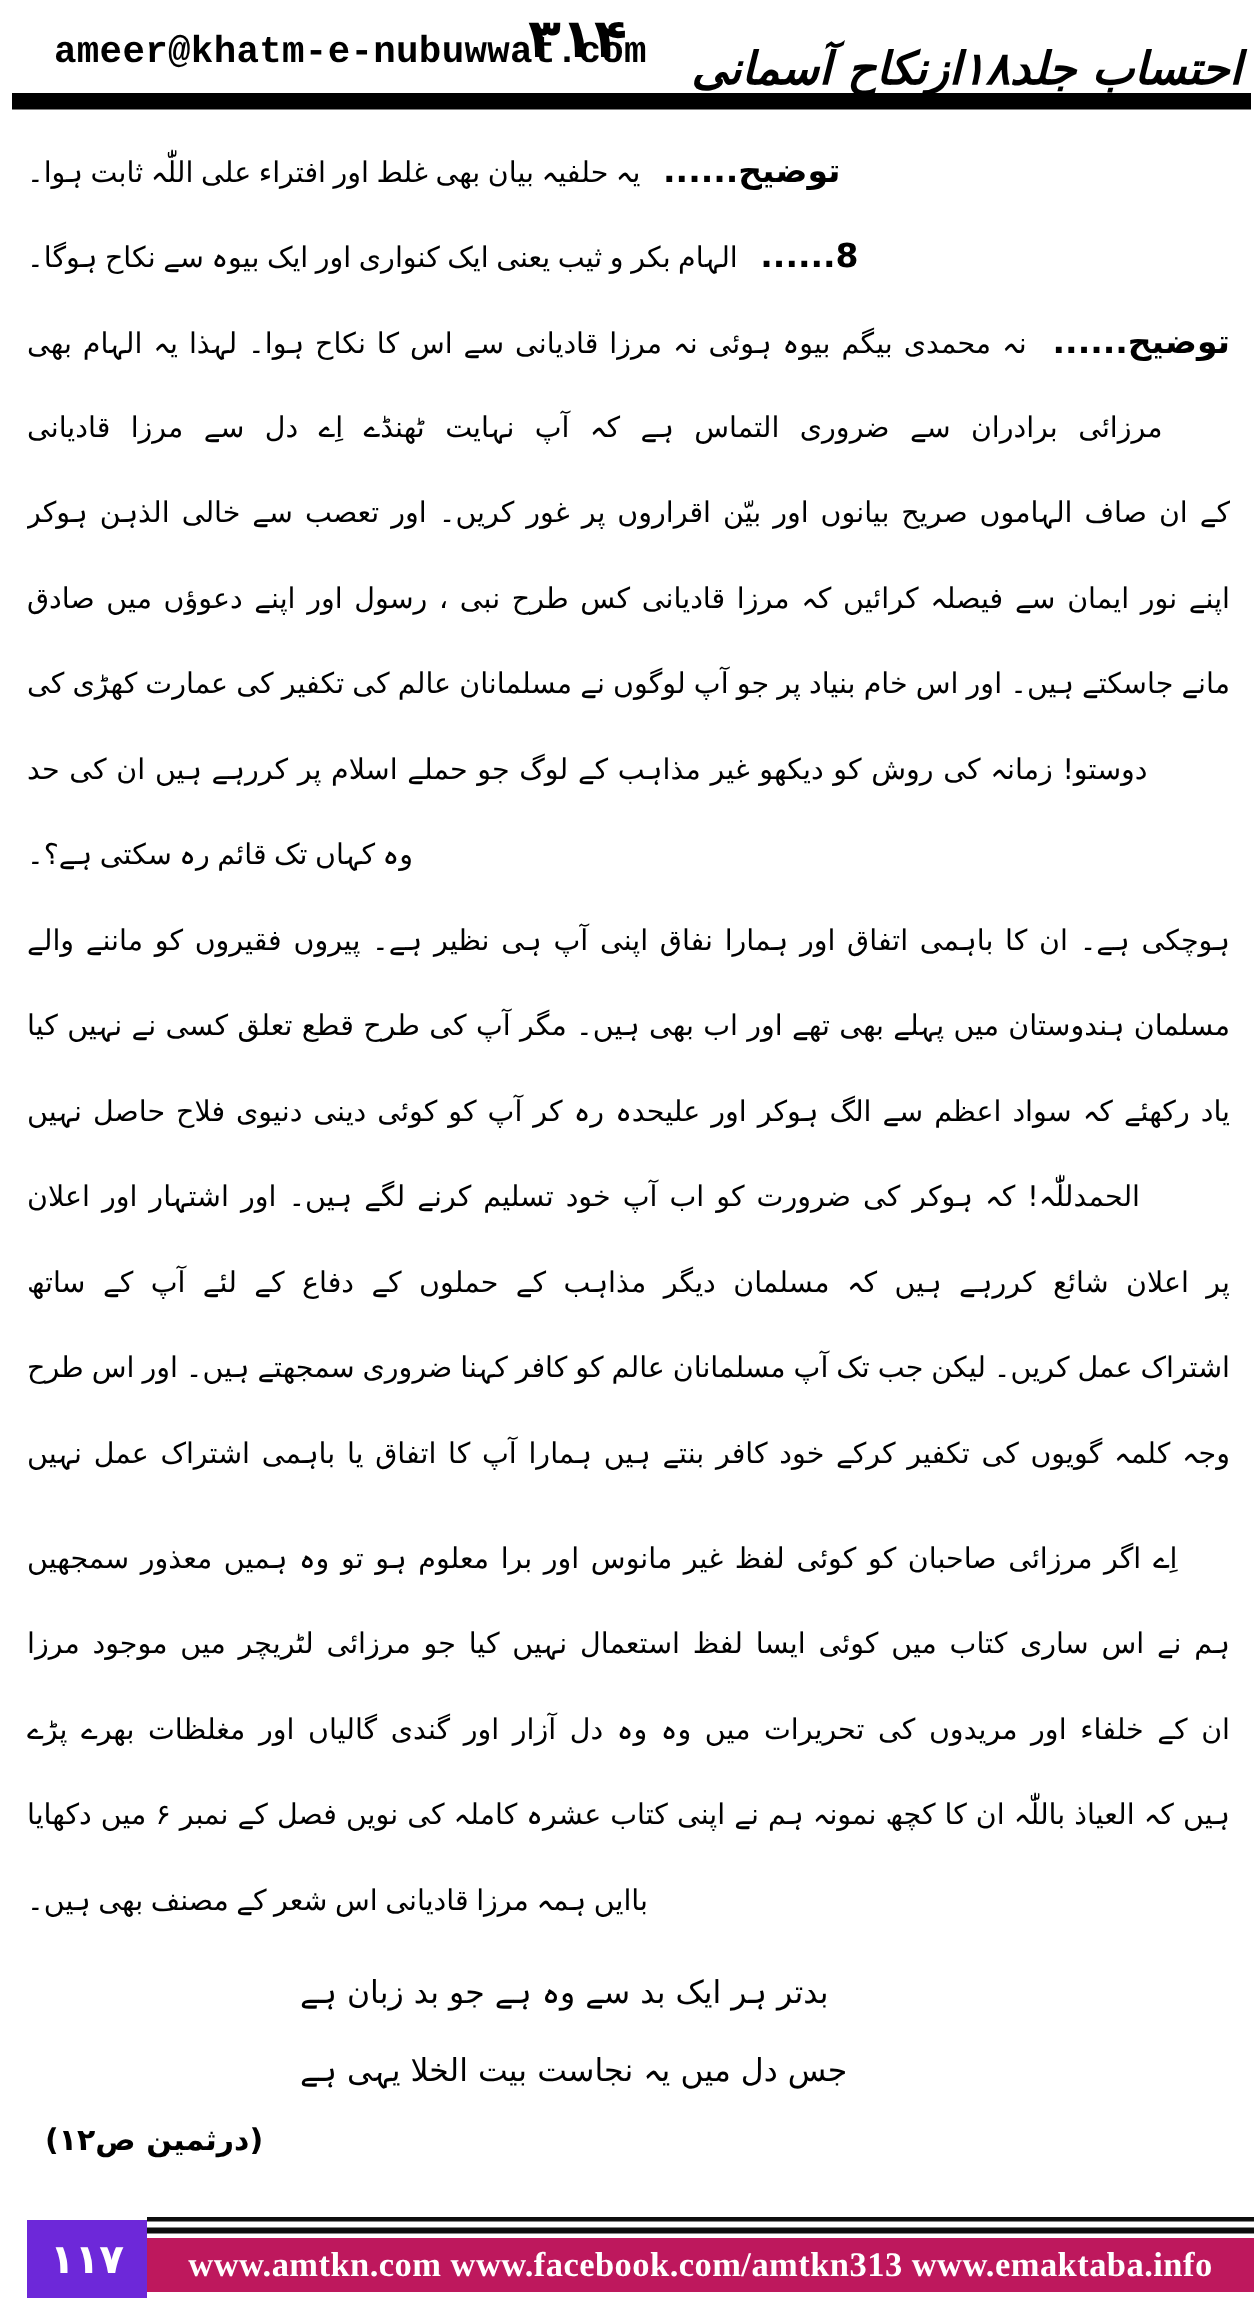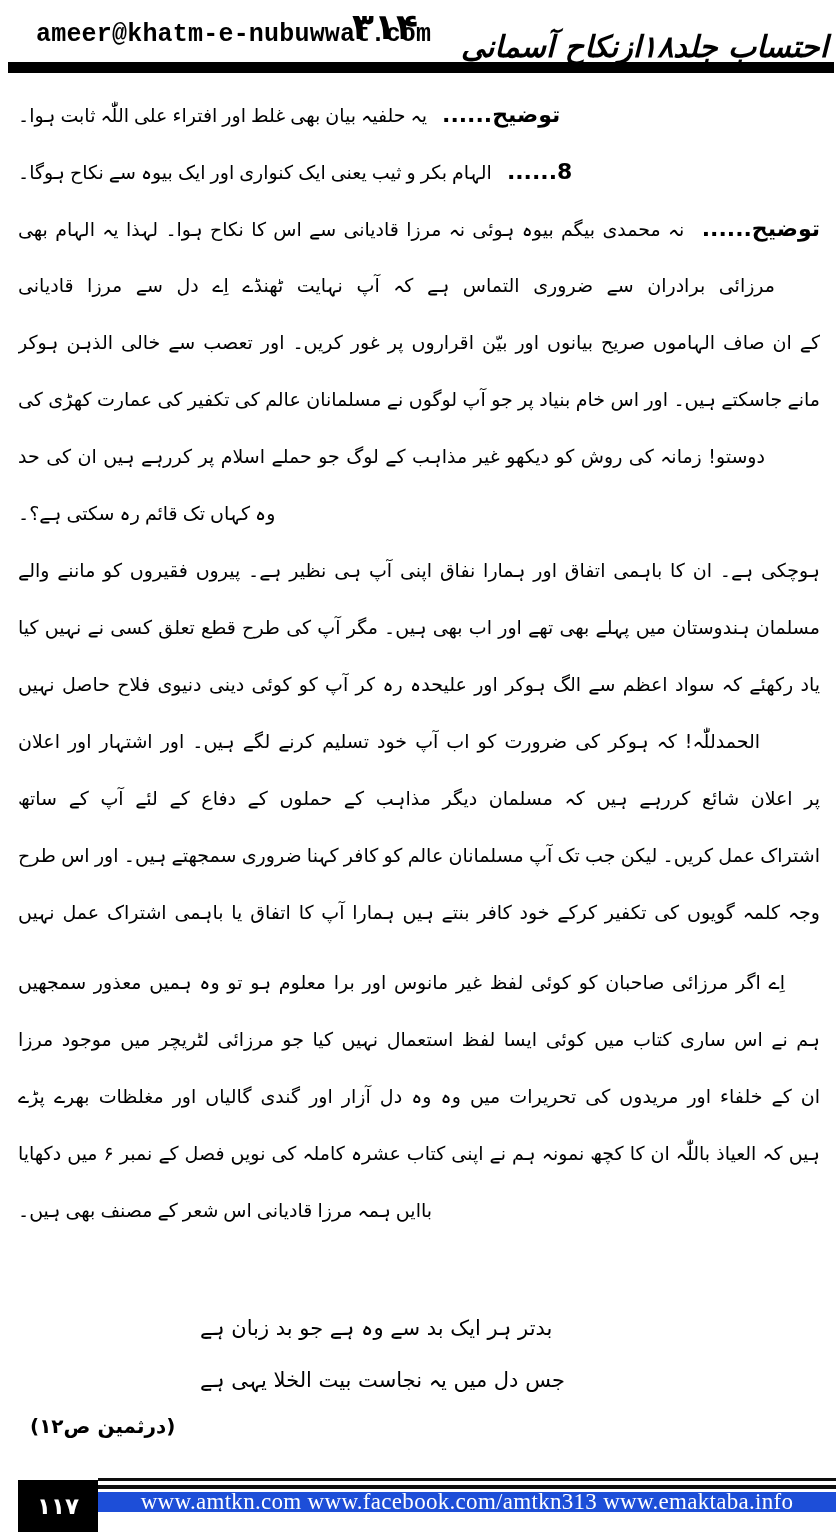--- a/index.html
+++ b/index.html
@@ -46,31 +46,31 @@
   .poetry .pline{line-height:52px;height:52px;}
   
   .citation{
     position:absolute;left:30px;top:1414px;
     direction:rtl;font-size:20px;font-weight:bold;
   }
   
   .footer{position:absolute;left:0;bottom:4px;width:840px;height:58px;}
   .footer-num-box{
     position:absolute;left:18px;top:2px;width:80px;height:52px;
-    background:#000000;color:#fff;
+    background:#6d28d9;color:#fff;
     display:flex;align-items:center;justify-content:center;
-    font-size:23px;font-weight:bold;direction:rtl;
+    font-size:27px;font-weight:bold;direction:rtl;
   }
   .footer-bar-wrap{position:absolute;left:98px;right:4px;top:0;}
   .stripe{background:#0d0d0d;}
   .s1{height:3px;margin-bottom:4px;}
   .s2{height:4px;margin-bottom:3px;}
   .footer-bar{
-    height:20px;background:#1d4ed8;color:#fff;
-    font-family:"Liberation Serif", serif;font-weight:normal;font-size:23px;
+    height:36px;background:#be185d;color:#fff;
+    font-family:"Liberation Serif", serif;font-weight:bold;font-size:23px;
     display:flex;align-items:center;justify-content:center;
     white-space:nowrap;letter-spacing:0.3px;direction:ltr;
   }
 </style>
 </head>
 <body>
 
 <div>
 
   <div>
@@ -80,20 +80,21 @@
   </div>
 
   <div class="rule"></div>
 
   <div class="body-text">
       <div class="bline start"><span class="lbl">توضیح......</span><span> یہ حلفیہ بیان بھی غلط اور افتراء علی اللّٰہ ثابت ہوا۔</span></div>
       <div class="bline start"><span class="lbl">8......</span><span> الہام بکر و ثیب یعنی ایک کنواری اور ایک بیوہ سے نکاح ہوگا۔</span></div>
       <div class="bline full"><span class="lbl">توضیح......</span><span> نہ محمدی بیگم بیوہ ہوئی نہ مرزا قادیانی سے اس کا نکاح ہوا۔ لہذا یہ الہام بھی غلط ثابت ہوا۔</span></div>
       <div class="bline full" style="padding-right: 45px;"><span>مرزائی برادران سے ضروری التماس ہے کہ آپ نہایت ٹھنڈے اِے دل سے مرزا قادیانی</span></div>
       <div class="bline full"><span>کے ان صاف الہاموں صریح بیانوں اور بیّن اقراروں پر غور کریں۔ اور تعصب سے خالی الذہن ہوکر</span></div>
+      <div class="bline full"><span>اپنے نور ایمان سے فیصلہ کرائیں کہ مرزا قادیانی کس طرح نبی ، رسول اور اپنے دعوؤں میں صادق</span></div>
       <div class="bline full"><span>مانے جاسکتے ہیں۔ اور اس خام بنیاد پر جو آپ لوگوں نے مسلمانان عالم کی تکفیر کی عمارت کھڑی کی ہے</span></div>
       <div class="bline full" style="padding-right: 55px;"><span>دوستو! زمانہ کی روش کو دیکھو غیر مذاہب کے لوگ جو حملے اسلام پر کررہے ہیں ان کی حد</span></div>
       <div class="bline start" style="padding-right: 155px;"><span>وہ کہاں تک قائم رہ سکتی ہے؟۔</span></div>
       <div class="bline full"><span>ہوچکی ہے۔ ان کا باہمی اتفاق اور ہمارا نفاق اپنی آپ ہی نظیر ہے۔ پیروں فقیروں کو ماننے والے</span></div>
       <div class="bline full"><span>مسلمان ہندوستان میں پہلے بھی تھے اور اب بھی ہیں۔ مگر آپ کی طرح قطع تعلق کسی نے نہیں کیا تھا۔</span></div>
       <div class="bline full"><span>یاد رکھئے کہ سواد اعظم سے الگ ہوکر اور علیحدہ رہ کر آپ کو کوئی دینی دنیوی فلاح حاصل نہیں ہوسکتی۔</span></div>
       <div class="bline full" style="padding-right: 60px;"><span>الحمدللّٰہ! کہ ہوکر کی ضرورت کو اب آپ خود تسلیم کرنے لگے ہیں۔ اور اشتہار اور اعلان</span></div>
       <div class="bline full"><span>پر اعلان شائع کررہے ہیں کہ مسلمان دیگر مذاہب کے حملوں کے دفاع کے لئے آپ کے ساتھ</span></div>
       <div class="bline full"><span>اشتراک عمل کریں۔ لیکن جب تک آپ مسلمانان عالم کو کافر کہنا ضروری سمجھتے ہیں۔ اور اس طرح بلا</span></div>
       <div class="bline full"><span>وجہ کلمہ گویوں کی تکفیر کرکے خود کافر بنتے ہیں ہمارا آپ کا اتفاق یا باہمی اشتراک عمل نہیں ہوسکتا۔</span></div>

